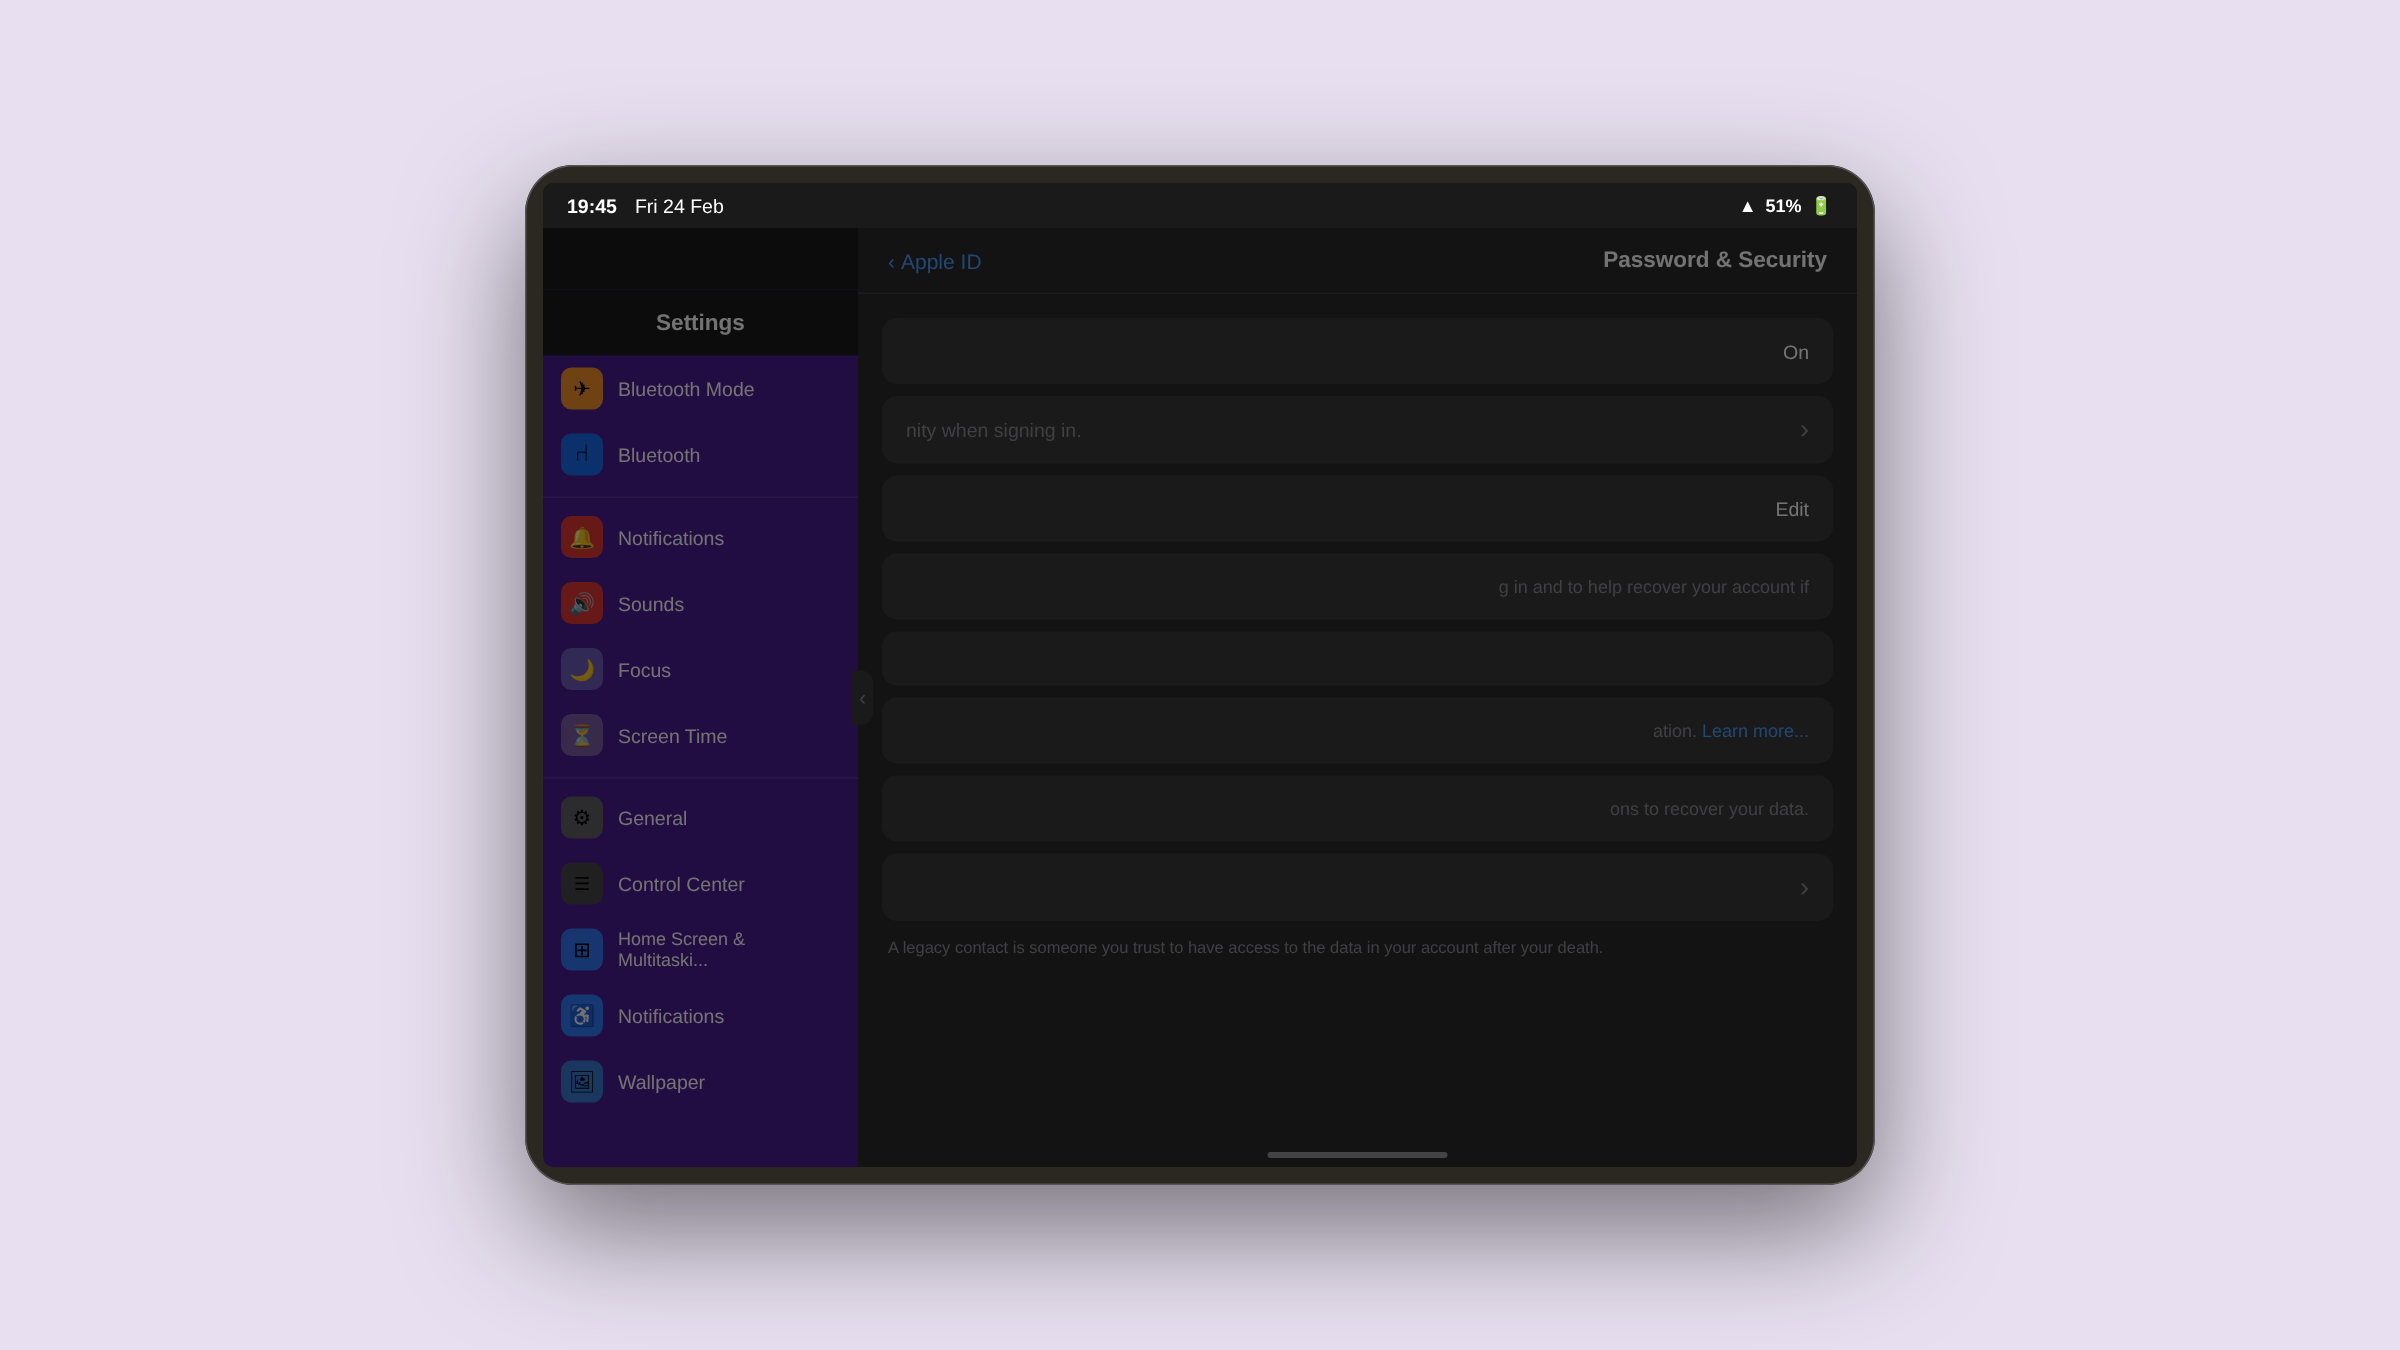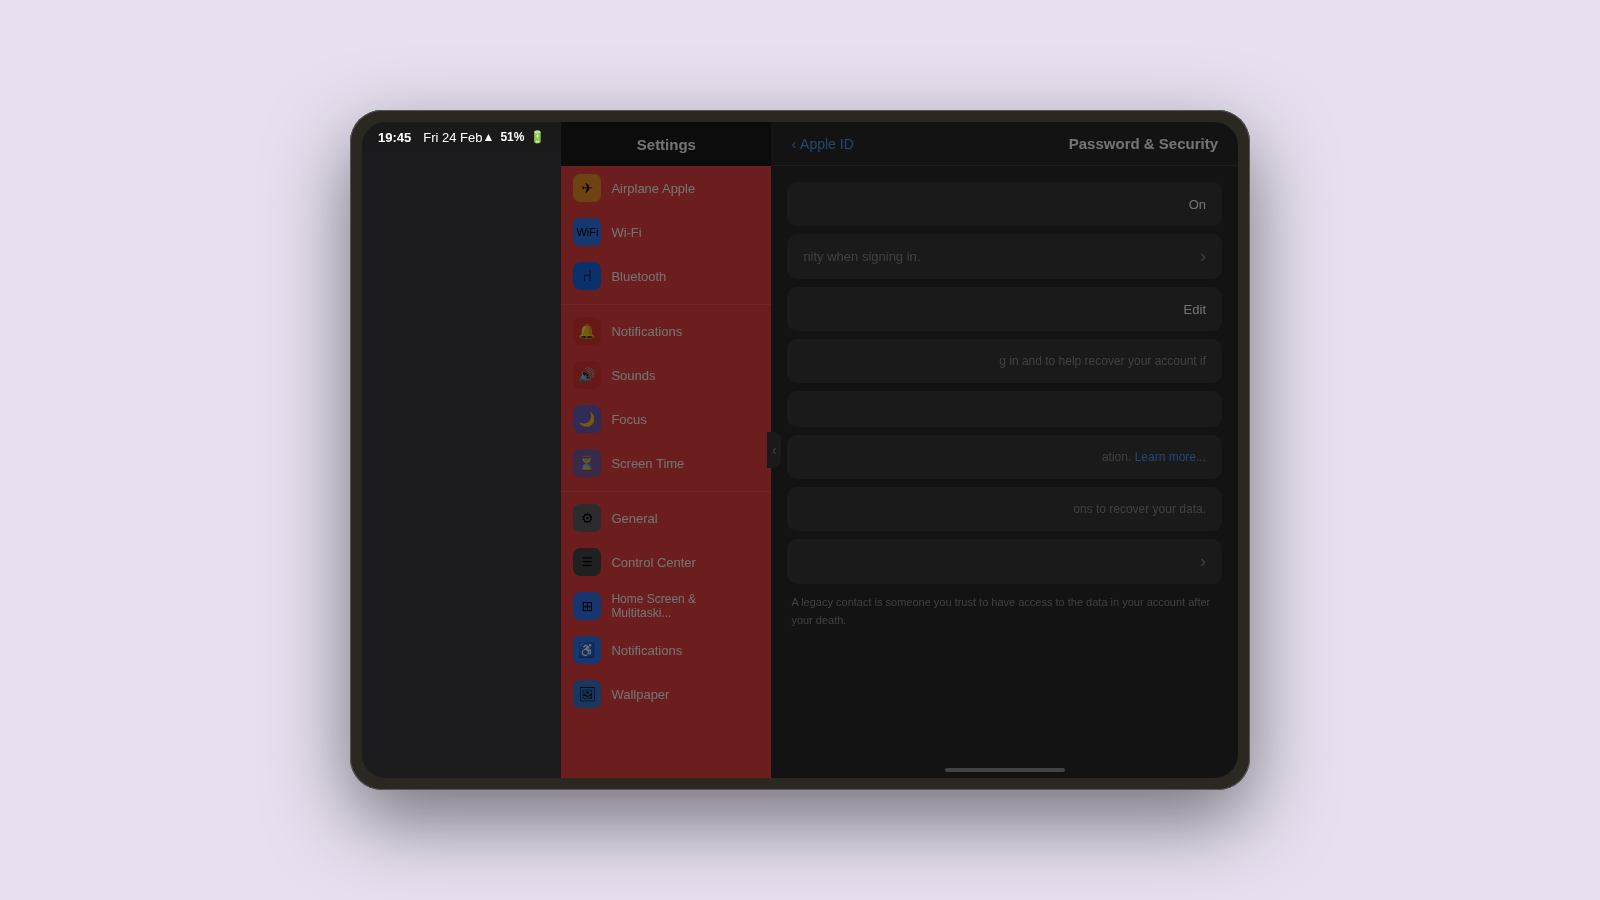--- a/index.html
+++ b/index.html
@@ -22,24 +22,24 @@
       border-radius: 32px;
       padding: 12px;
       box-shadow: 0 30px 80px rgba(0,0,0,0.5), inset 0 0 0 1px #555;
       position: relative;
     }
 
     .ipad-screen {
       width: 100%;
       height: 100%;
       background: #1c1c1e;
-      border-radius: 24px;
-      overflow: hidden;
-      display: flex;
-      flex-direction: row;
+      border-radius: 7px;
+      overflow: hidden;
+      display: flex;
+      flex-direction: column;
       position: relative;
     }
 
     
     .status-bar {
       height: 30px;
       background: #1a1a1a;
       display: flex;
       align-items: center;
       justify-content: space-between;
@@ -76,27 +76,28 @@
     .screen-body {
       flex: 1;
       display: flex;
       position: relative;
       overflow: hidden;
     }
 
     
     .sidebar {
       width: 210px;
-      background: #ef4444;
+      background: #4c1d95;
       display: flex;
       flex-direction: column;
       padding-top: 0;
       flex-shrink: 0;
       position: relative;
       z-index: 5;
+      margin-top: 41px;
     }
 
     .sidebar-title-bar {
       height: 44px;
       display: flex;
       align-items: center;
       justify-content: center;
       background: #1c1c1e;
     }
 
@@ -356,25 +357,21 @@
       <div class="sidebar">
         <div class="sidebar-title-bar">
           <span class="sidebar-title">Settings</span>
         </div>
 
         <div class="sidebar-items">
 
           <div class="sidebar-group">
             <div class="sidebar-item">
               <div class="item-icon icon-orange">✈</div>
-              <span class="item-label">Airplane Apple</span>
-            </div>
-            <div class="sidebar-item">
-              <div class="item-icon icon-blue" style="font-size:11px;">WiFi</div>
-              <span class="item-label">Wi-Fi</span>
+              <span class="item-label">Bluetooth Mode</span>
             </div>
             <div class="sidebar-item">
               <div class="item-icon icon-blue-dark" style="font-size:16px;">⑁</div>
               <span class="item-label">Bluetooth</span>
             </div>
           </div>
 
           <div class="divider"></div>
 
           <div class="sidebar-group">

